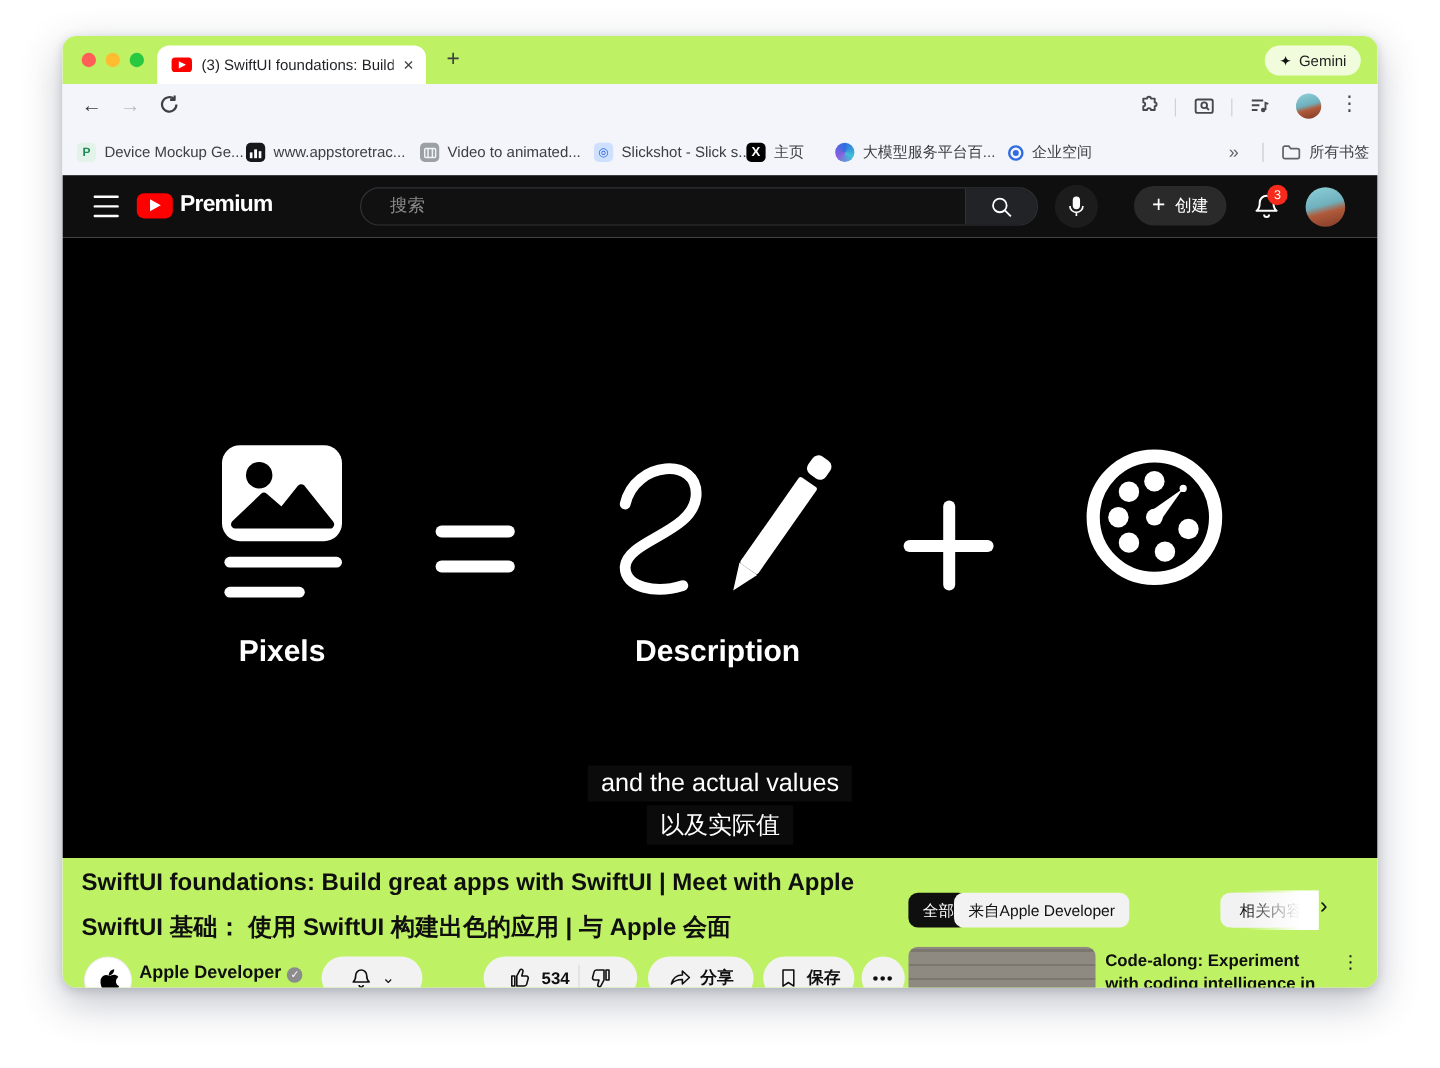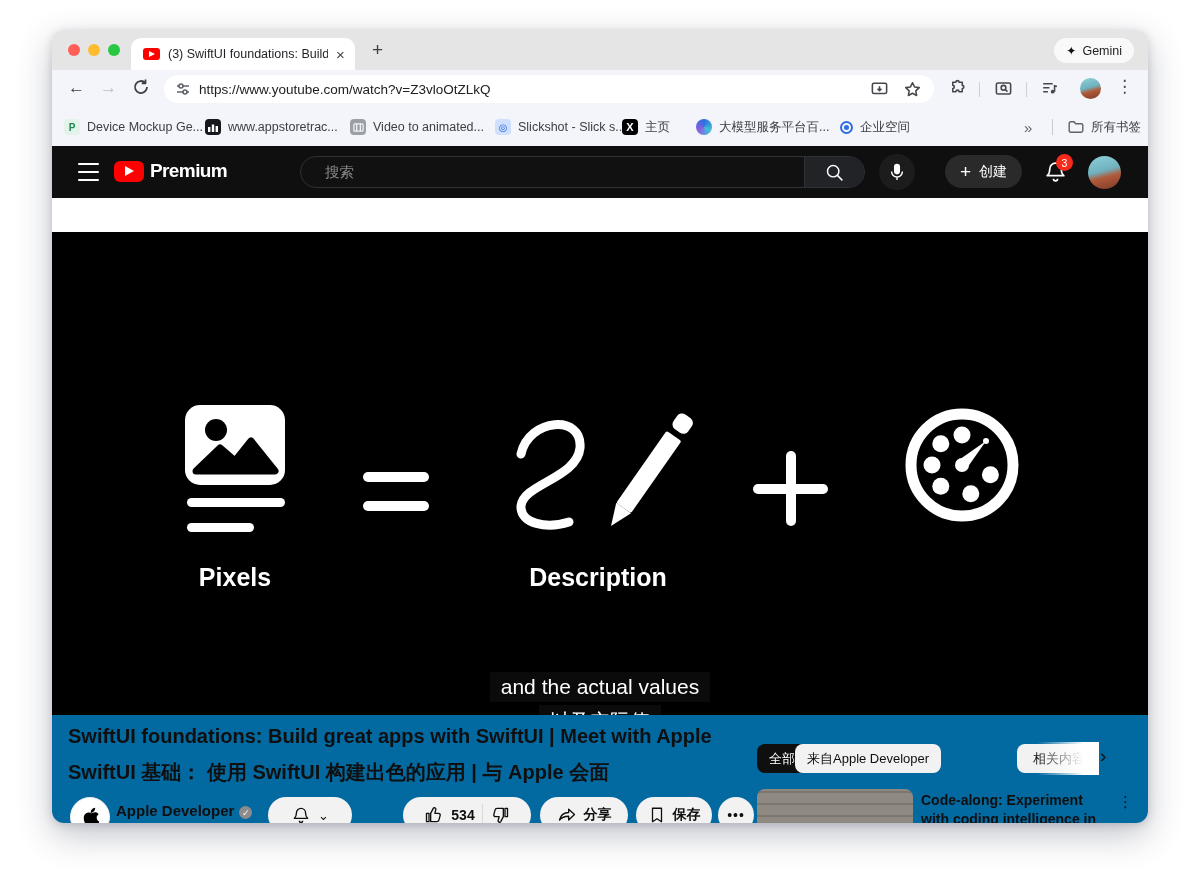--- a/index.html
+++ b/index.html
@@ -5,21 +5,21 @@
   * { margin:0; padding:0; box-sizing:border-box; }
   html,body { width:1200px; height:890px; background:#ffffff; overflow:hidden;
               font-family:"Liberation Sans","DejaVu Sans",sans-serif; }
 
   
   .window { position:absolute; left:52px; top:30px; width:1096px; height:793px;
             border-radius:12px; overflow:hidden; background:#fff;
             box-shadow:0 12px 34px rgba(50,55,80,.30), 0 2px 8px rgba(50,55,80,.18); }
 
   
-  .tabstrip { position:absolute; left:0; top:0; width:1096px; height:40px; background:#e5e5e5; }
+  .tabstrip { position:absolute; left:0; top:0; width:1096px; height:40px; background:#bef264; }
   .light { position:absolute; top:14px; width:12px; height:12px; border-radius:50%; }
   .tab { position:absolute; left:79px; top:8px; width:224px; height:32px; background:#fff;
          border-radius:10px 10px 0 0; display:flex; align-items:center; padding:0 10px 0 12px; }
   .tab-fav { width:17px; height:12px; background:#ff0000; border-radius:3px; position:relative; flex:0 0 auto; }
   .tab-fav::after { content:""; position:absolute; left:6px; top:3px; border-left:6px solid #fff;
                     border-top:3px solid transparent; border-bottom:3px solid transparent; }
   .tab-title { font-size:12.5px; color:#1f2125; margin-left:8px; white-space:nowrap; overflow:hidden;
                max-width:160px; flex:1; }
   .tab-close { font-size:15px; color:#444; margin-left:8px; line-height:1; }
   .newtab { position:absolute; left:320px; top:9px; font-size:19px; color:#3c4043; }
@@ -70,30 +70,30 @@
   .create-plus { font-size:19px; font-weight:300; line-height:1; }
   .create-label { font-size:14px; font-weight:500; }
   .bellwrap { position:absolute; left:991px; top:13px; width:26px; height:26px; }
   .badge { position:absolute; left:13px; top:-5px; min-width:17px; height:17px; border-radius:9px;
            background:#f72b1c; color:#fff; font-size:10.5px; font-weight:500; display:flex;
            align-items:center; justify-content:center; padding:0 4px; }
   .yt-avatar { position:absolute; left:1036px; top:10px; width:33px; height:33px; border-radius:50%;
                background:linear-gradient(165deg,#8ed2d8 0%,#6fb0bd 45%,#b05a3a 62%,#7e3a28 100%); }
 
   
-  .video { position:absolute; left:0; top:168px; width:1096px; height:517px; background:#000;margin-top:34px; }
+  .video { position:absolute; left:0; top:168px; width:1096px; height:517px; background:#000; }
   .photo-icon { position:absolute; left:133px; top:173px; width:100px; height:80px; background:#fff; border-radius:15px; }
   .pline { position:absolute; background:#fff; border-radius:4.5px; height:9px; }
   .slide-label { position:absolute; width:220px; text-align:center; color:#fff; font-size:25px; font-weight:600; }
   .bar { position:absolute; background:#fff; border-radius:5px; }
   .caption { position:absolute; left:50%; transform:translateX(-50%); background:#0b0b0b; color:#fff;
              padding:3px 11px; white-space:nowrap; }
 
   
-  .info { position:absolute; left:0; top:685px; width:1096px; height:160px; background:#0369a1; }
+  .info { position:absolute; left:0; top:685px; width:1096px; height:160px; background:#bef264; }
   .vtitle { position:absolute; left:16px; font-size:20px; font-weight:700; color:#0f0f0f; white-space:nowrap; }
   .ch-avatar { position:absolute; left:18px; top:82px; width:40px; height:40px; border-radius:50%;
                background:#ffffff; border:1px solid #ececec; display:flex; align-items:center; justify-content:center; }
   .ch-row { position:absolute; left:64px; top:87px; display:flex; align-items:flex-end; gap:5px; }
   .ch-name { font-size:15px; font-weight:600; color:#0f0f0f; white-space:nowrap; }
   .verified { width:13px; height:13px; border-radius:50%; background:#8c8c8c; color:#fff; font-size:9px;
               display:flex; align-items:center; justify-content:center; }
   .pill { position:absolute; top:82px; height:36px; border-radius:18px; background:#f2f2f2;
           display:flex; align-items:center; justify-content:center; gap:7px; color:#0f0f0f; }
   .pill-label { font-size:14px; font-weight:600; white-space:nowrap; }
@@ -143,42 +143,20 @@
   <div class="toolbar">
     <div class="navic" style="left:16px; color:#3c4043;">←</div>
     <div class="navic" style="left:48px; color:#b9bdc3;">→</div>
     <div class="navic" style="left:80px;">
       <svg class="ic" width="18" height="18" viewBox="0 0 24 24" fill="none" stroke="#3c4043" stroke-width="2.4">
         <path d="M20 12a8 8 0 1 1-2.3-5.6"></path>
           <path d="M18 2v5h-5" stroke-linejoin="round"></path>
       </svg>
     </div>
 
-    <div class="omnibox">
-      <span style="margin-left:11px;">
-        <svg class="ic" width="16" height="16" viewBox="0 0 16 16" stroke="#5f6368" stroke-width="1.6" fill="none">
-          <line x1="2" y1="5" x2="14" y2="5"></line>
-            <circle cx="6" cy="5" r="2" fill="#f3f5fa"></circle>
-          <line x1="2" y1="11" x2="14" y2="11"></line>
-            <circle cx="10" cy="11" r="2" fill="#f3f5fa"></circle>
-        </svg>
-      </span>
-      <div class="omni-url">https://www.youtube.com/watch?v=Z3vloOtZLkQ</div>
-      <span style="margin-right:14px;">
-        <svg class="ic" width="19" height="19" viewBox="0 0 24 24" fill="none" stroke="#45494e" stroke-width="2">
-          <rect x="3" y="4" width="18" height="13" rx="2"></rect>
-            <path d="M12 8v5M9.5 11 12 13.5 14.5 11" stroke-linejoin="round"></path>
-        </svg>
-      </span>
-      <span style="margin-right:12px;">
-        <svg class="ic" width="19" height="19" viewBox="0 0 24 24" fill="none" stroke="#45494e" stroke-width="2" stroke-linejoin="round">
-          <path d="M12 3.5l2.6 5.3 5.9.8-4.3 4.1 1 5.8L12 16.8 6.8 19.5l1-5.8-4.3-4.1 5.9-.8z"></path>
-        </svg>
-      </span>
-    </div>
 
     <div class="tbicon" style="left:896px;">
       <svg class="ic" width="19" height="19" viewBox="0 0 24 24" fill="none" stroke="#45494e" stroke-width="2" stroke-linejoin="round">
         <path d="M10 4a2 2 0 1 1 4 0h4v4a2 2 0 1 1 0 4v4h-4a2 2 0 1 0-4 0H6v-4a2 2 0 1 0 0-4V4z"></path>
       </svg>
     </div>
     <div class="tbdiv" style="left:927px;"></div>
     <div class="tbicon" style="left:942px;">
       <svg class="ic" width="19" height="19" viewBox="0 0 24 24" fill="none" stroke="#45494e" stroke-width="2">
         <rect x="3" y="5" width="18" height="14" rx="2"></rect>

